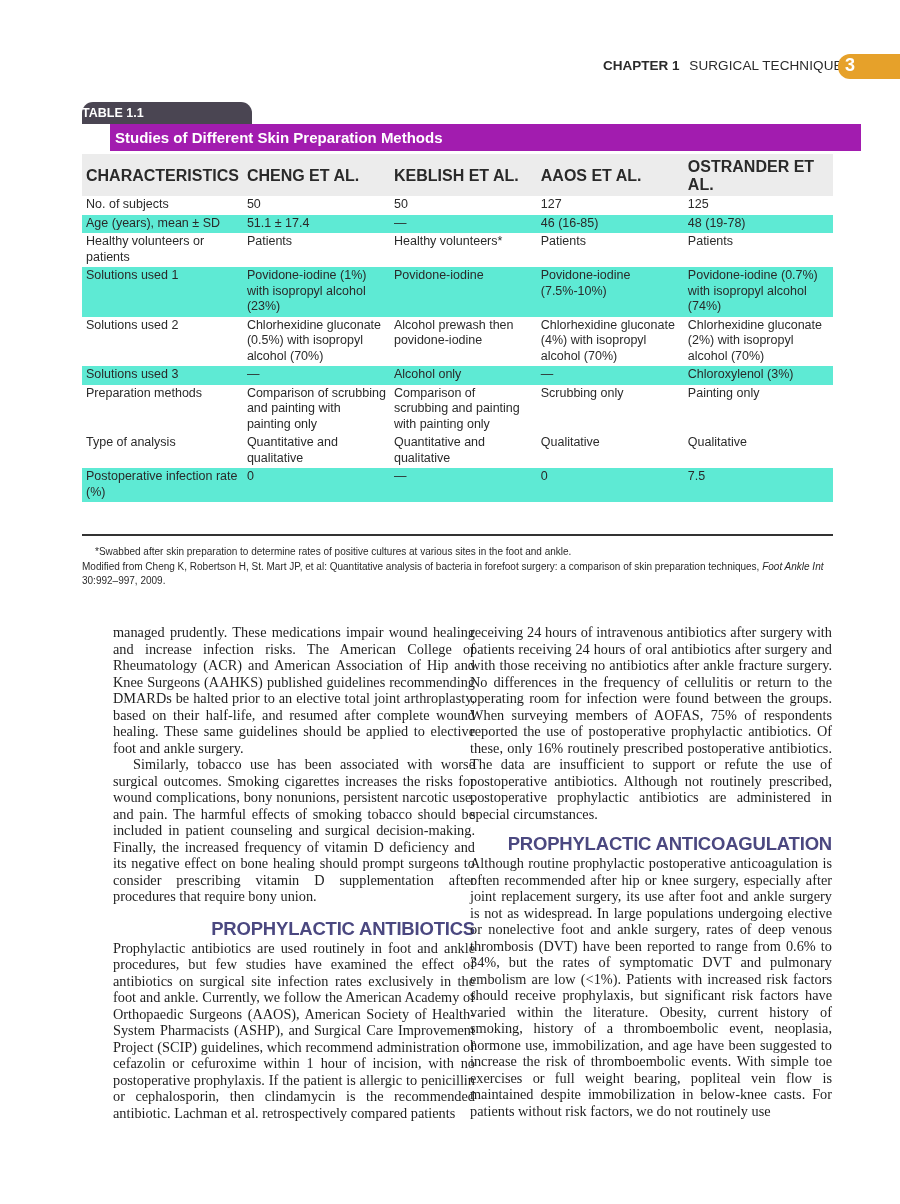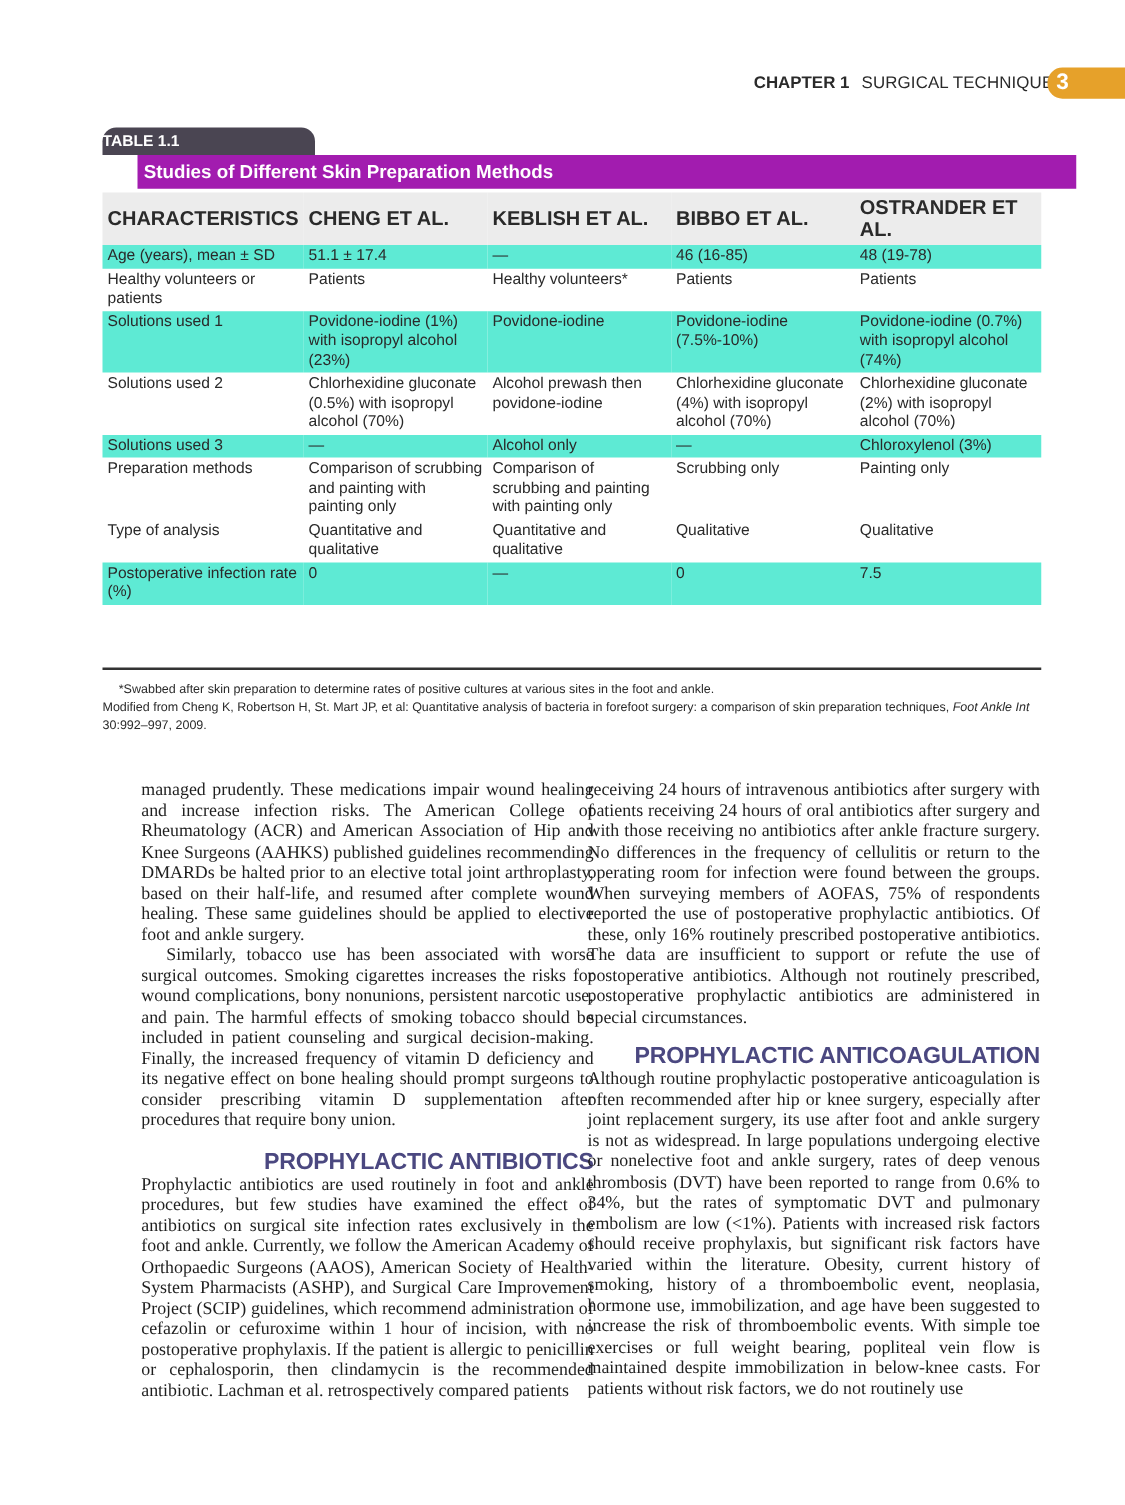--- a/index.html
+++ b/index.html
@@ -58,25 +58,32 @@
       <col class="c1">
       <col class="c2">
       <col class="c3">
       <col class="c4">
     </colgroup>
   <thead>
     <tr>
       <th>CHARACTERISTICS</th>
       <th>CHENG ET AL.</th>
       <th>KEBLISH ET AL.</th>
-      <th>BIBBO ET AL.</th>
+      <th>AAOS ET AL.</th>
       <th>OSTRANDER ET AL.</th>
     </tr>
   </thead>
   <tbody>
+    <tr>
+      <td>No. of subjects</td>
+      <td>50</td>
+      <td>50</td>
+      <td>127</td>
+      <td>125</td>
+    </tr>
     <tr class="alt">
       <td>Age (years), mean ± SD</td>
       <td>51.1 ± 17.4</td>
       <td>—</td>
       <td>46 (16-85)</td>
       <td>48 (19-78)</td>
     </tr>
     <tr>
       <td>Healthy volunteers or patients</td>
       <td>Patients</td>

